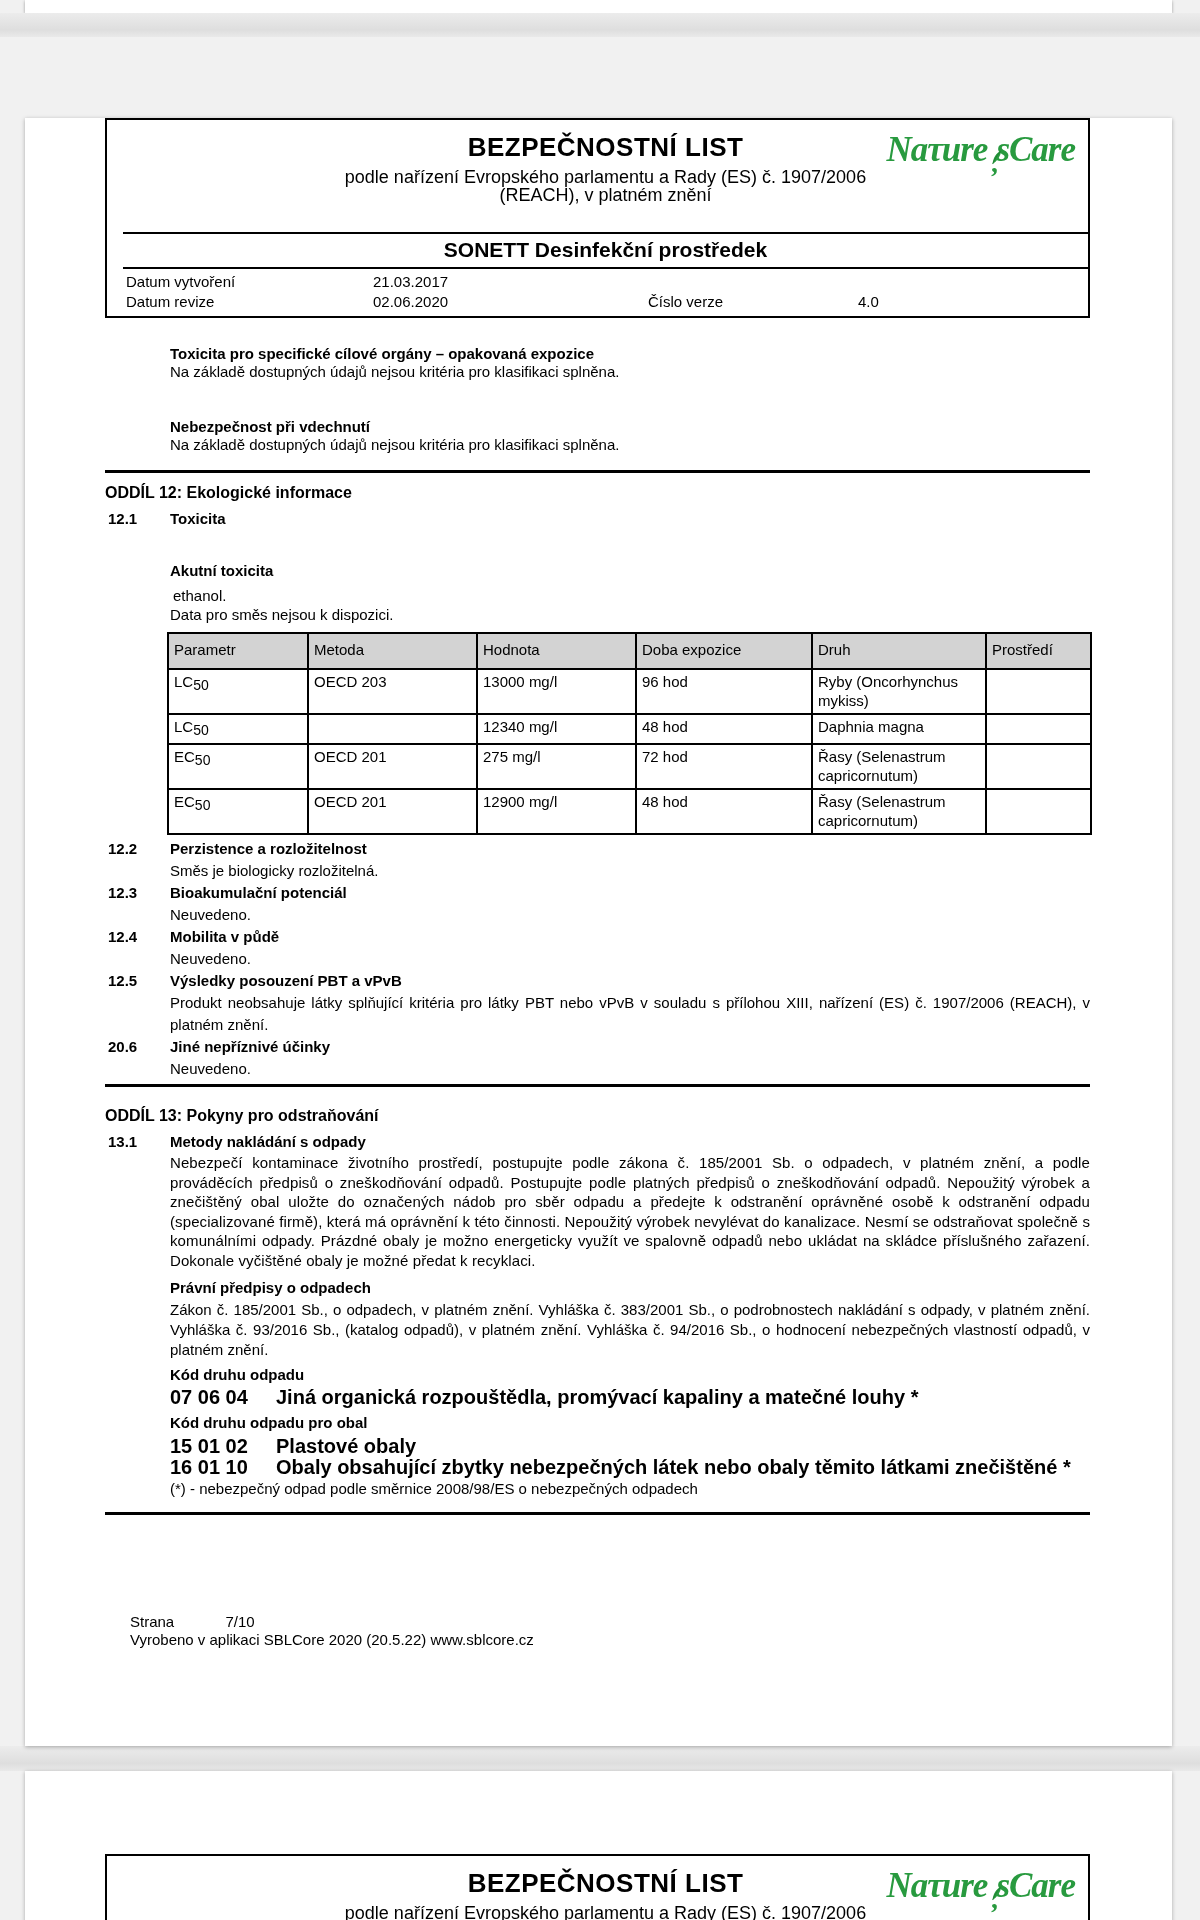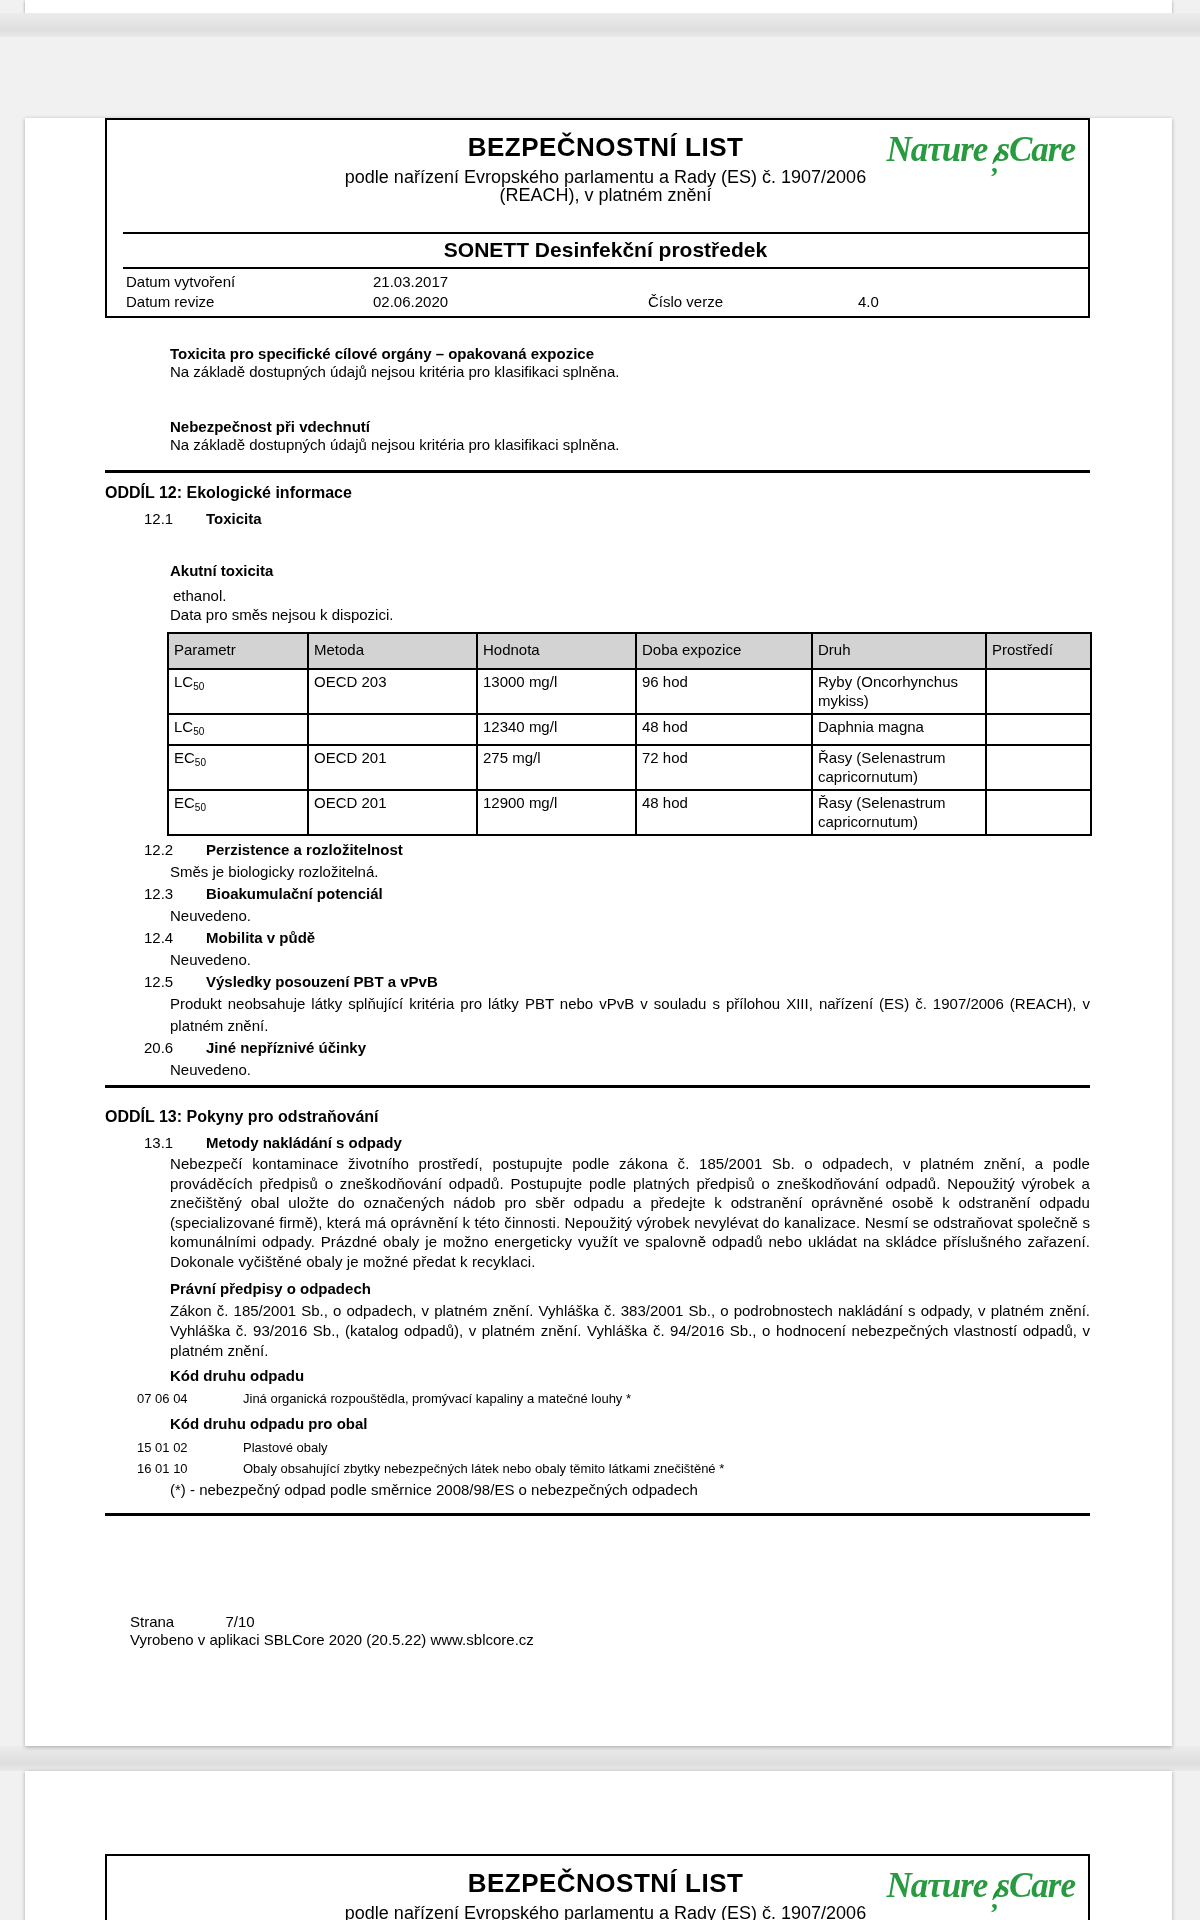--- a/index.html
+++ b/index.html
@@ -42,36 +42,36 @@
   
   .b { font-size:15px; }
   .bold { font-weight:bold; }
   .ind { margin-left:65px; }
   .line18 { line-height:18px; }
   .line20 { line-height:20px; }
   .line22 { line-height:22px; }
   .rule { height:3px; background:#000; }
   .oddil { font-size:16px; font-weight:bold; line-height:19px; }
   .secrow { display:flex; font-size:15px; line-height:22px; }
-  .secnum { width:65px; flex:none; font-weight:normal; padding-left:3px;margin-left:36px; }
+  .secnum { width:65px; flex:none; font-weight:bold; padding-left:3px; }
   .sechead { font-weight:bold; }
   .just { text-align:justify; }
   .p131 { line-height:19.5px; letter-spacing:.1px; }
   .plegal { line-height:20px; }
 
-  .coderow { display:flex; margin-left:32px; font-size:13px; line-height:21px; }
+  .coderow { display:flex; margin-left:65px; font-size:20px; line-height:21px;font-weight:bold; }
   .code { width:106px; flex:none; }
 
   
   .ecotable { border-collapse:collapse; margin-left:62px; margin-top:7px; width:923px; font-size:15px; table-layout:fixed; }
   .ecotable th, .ecotable td { border:2px solid #000; padding:2px 5px 3px; vertical-align:top; text-align:left;
                                font-weight:normal; line-height:19px; }
   .ecotable thead th { background:#d3d3d3; padding-top:6px; padding-bottom:9px; }
   .ecotable td { height:24px; }
-  .sub { font-size:10px; vertical-align:-3px; }
+  .sub { font-size:14px; vertical-align:-3px; }
 
   
   .footer { position:absolute; left:105px; top:1495px; width:985px; display:flex;
             justify-content:space-between; font-size:15px; line-height:18px;flex-direction:column; }
   .footer .pageno { margin-left:47px; }
 </style>
 </head>
 <body>
 
 <div class="page-stub"></div>

